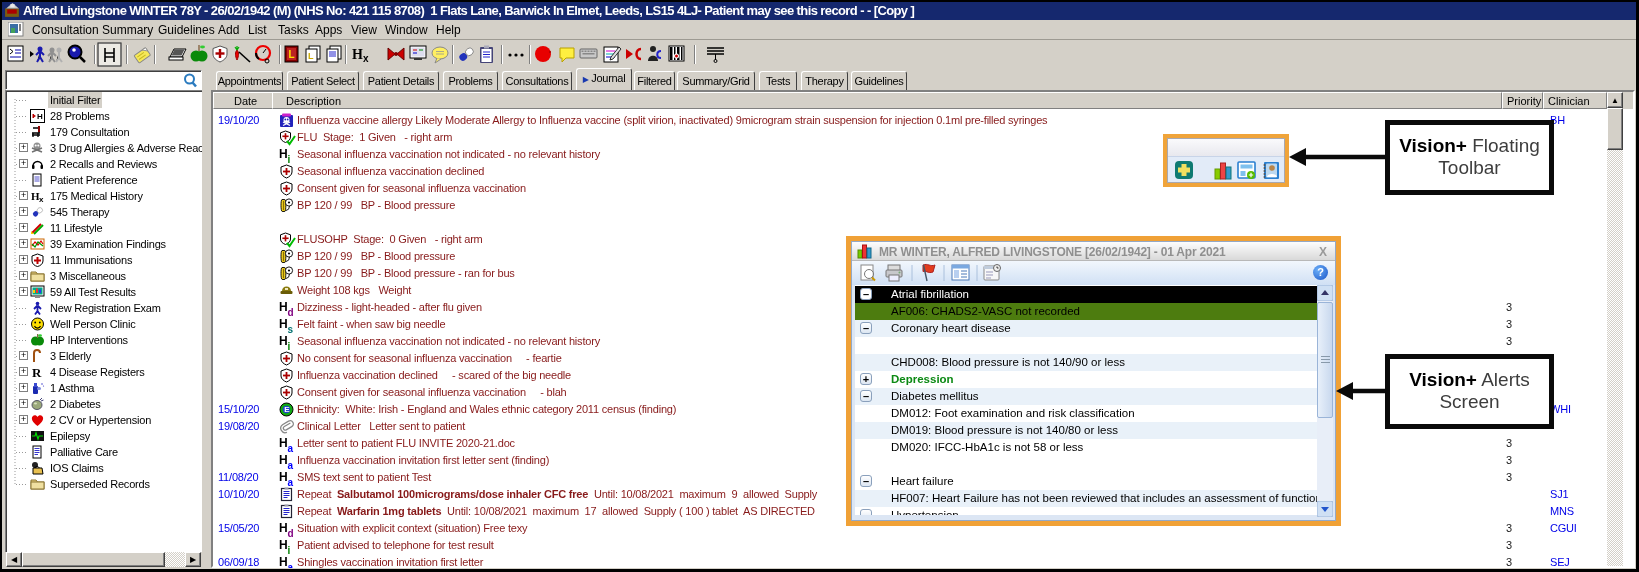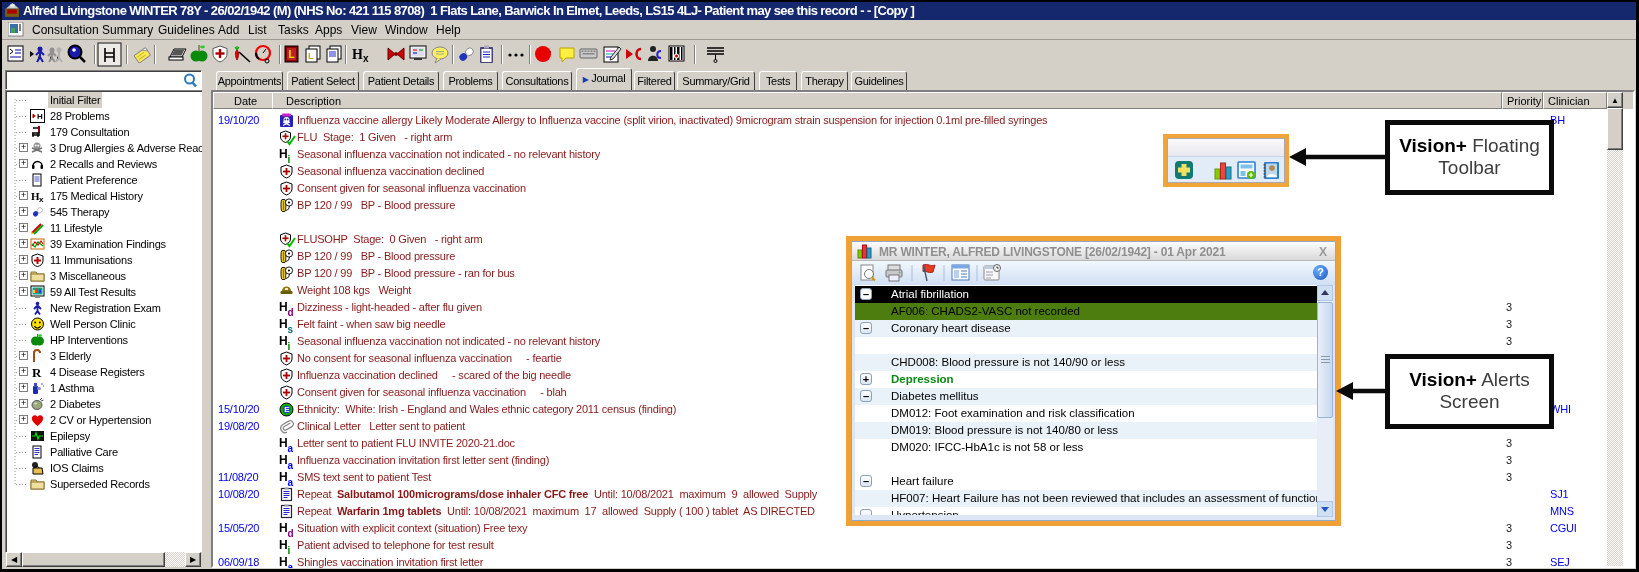--- a/index.html
+++ b/index.html
@@ -709,21 +709,21 @@
             <span class="jtext">Influenza vaccination invitation first letter sent (finding)</span>
             <span class="jpri">3</span>
           </div>
       <div class="jrow" style="top:358px">
             <span class="jdate">11/08/20</span>
             <span class="jicon hic">H<sub style="color:#0000ff">a</sub></span>
             <span class="jtext">SMS text sent to patient Test</span>
             <span class="jpri">3</span>
           </div>
       <div class="jrow" style="top:375px">
-            <span class="jdate">10/08/20</span>
+            <span class="jdate">10/10/20</span>
             <svg class="jicon">
               <use href="#i-rx"></use>
             </svg>
             <span class="jtext">Repeat&nbsp; <b>Salbutamol 100micrograms/dose inhaler CFC free</b>&nbsp; Until: 10/08/2021&nbsp; maximum&nbsp; 9&nbsp; allowed&nbsp; Supply</span>
             <span class="jcli">SJ1</span>
           </div>
       <div class="jrow" style="top:392px">
             <svg class="jicon">
               <use href="#i-rx"></use>
             </svg>

